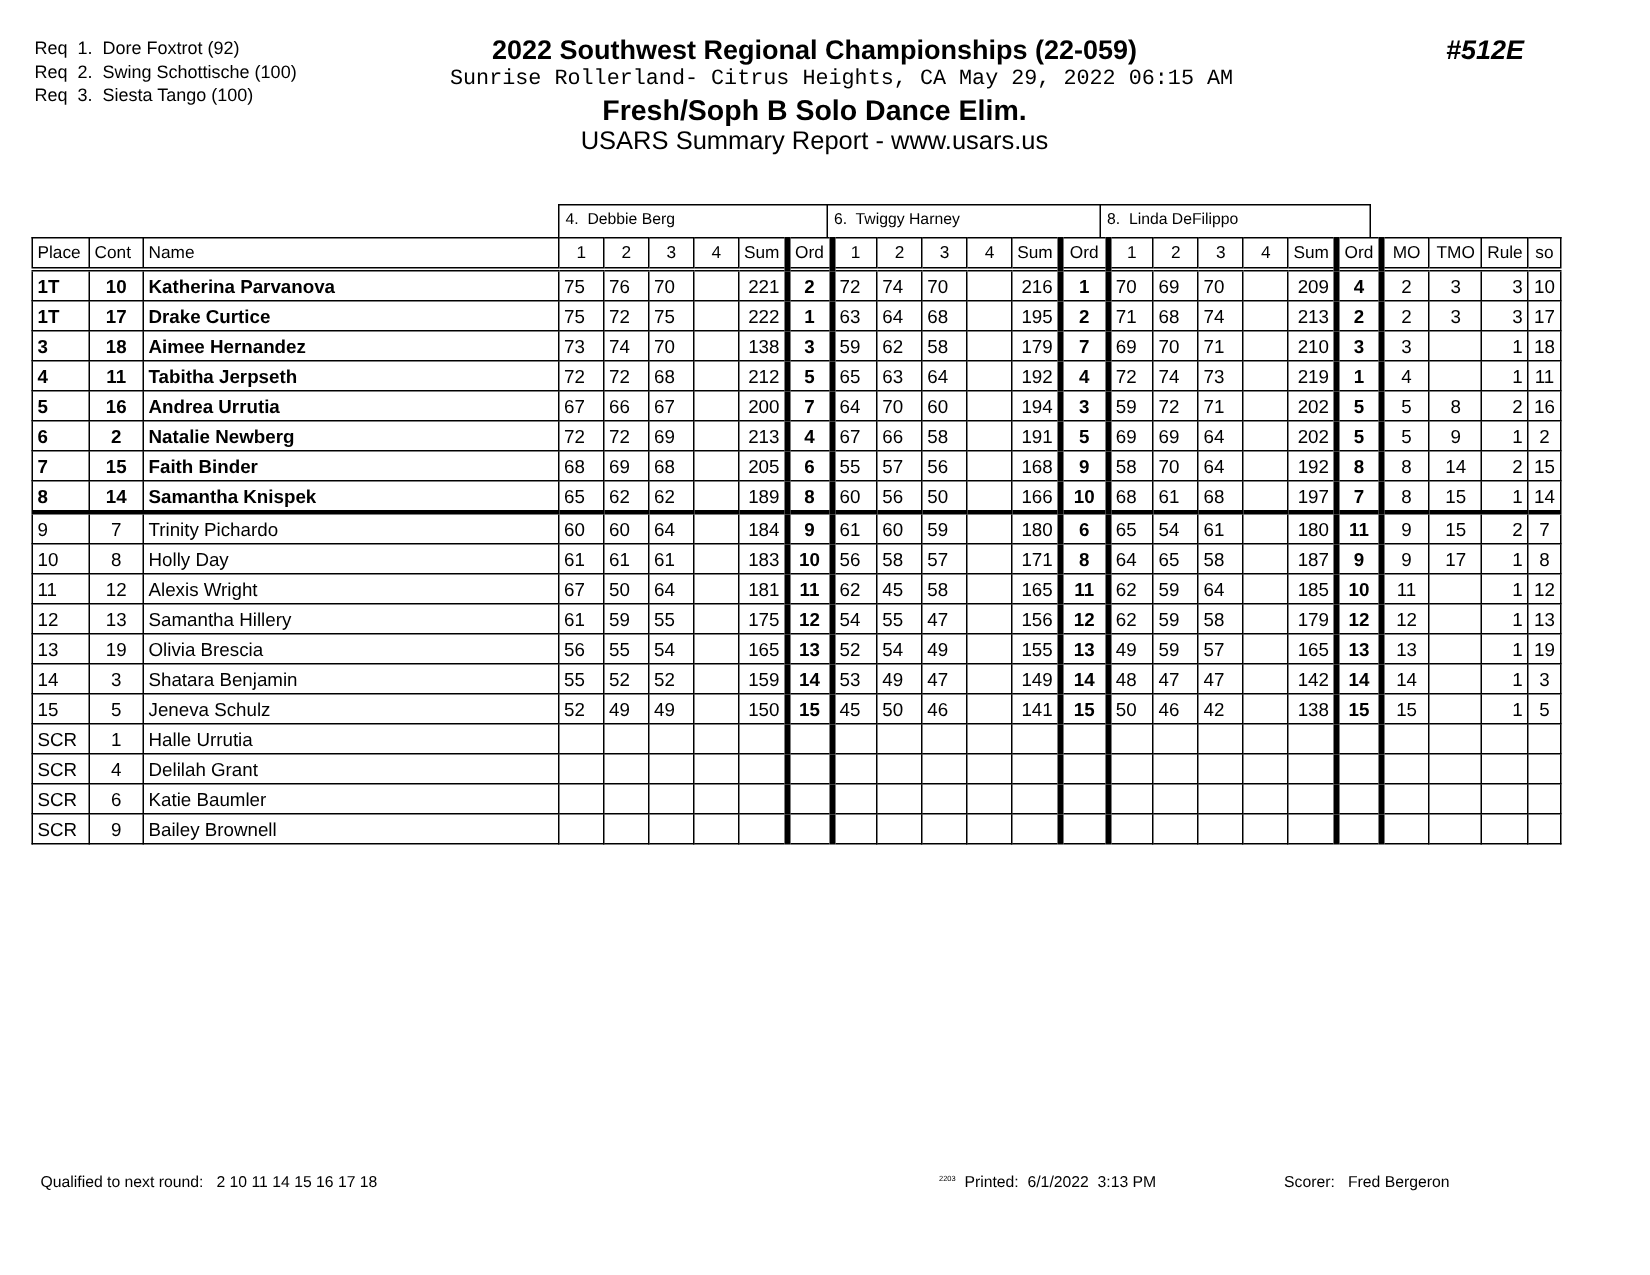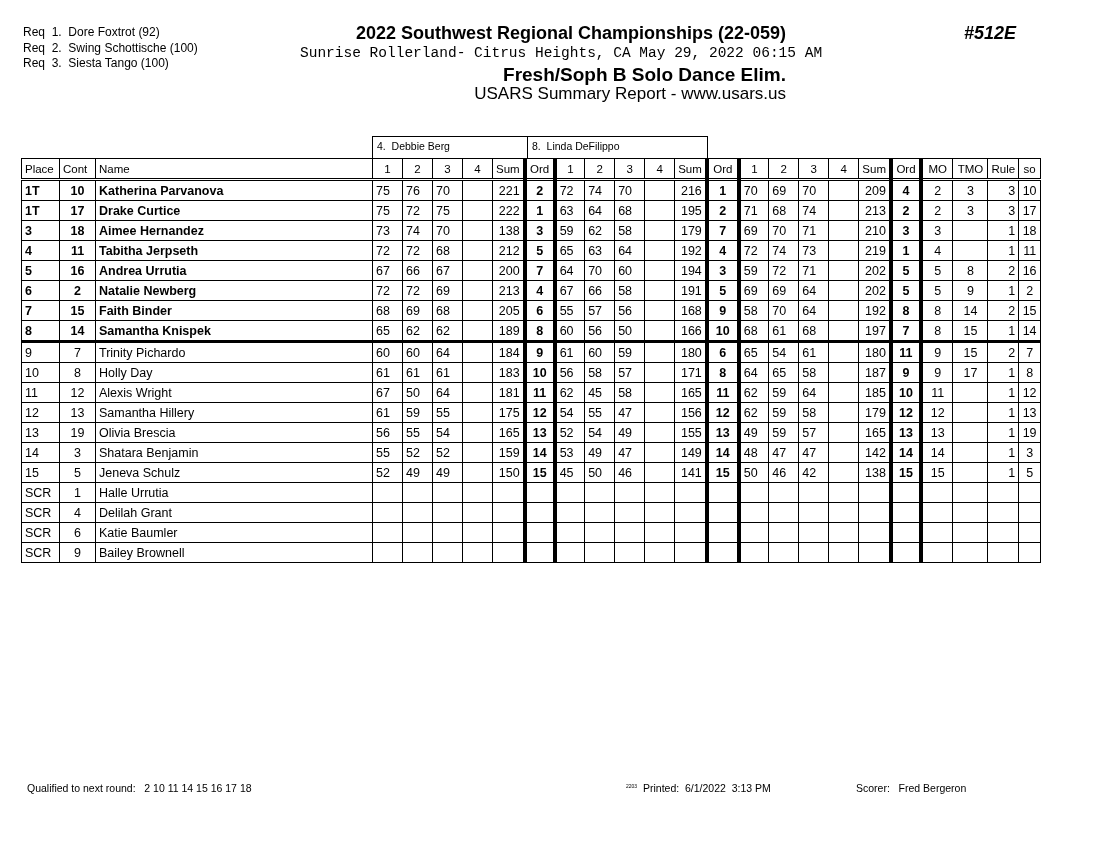--- a/index.html
+++ b/index.html
@@ -1,19 +1,19 @@
 <!DOCTYPE html>
 <html><head>
 <meta charset="utf-8">
 <style>
   html, body { margin: 0; padding: 0; background: #ffffff; }
   body { width: 1100px; height: 850px; position: relative; font-family: "Liberation Sans", sans-serif; color: #000; overflow: hidden; }
   .req { position: absolute; left: 23px; top: 25px; font-size: 12px; line-height: 15.5px; }
   .req div { white-space: pre; }
-  .hdr { position: absolute; left: 300px; width: 486px; text-align: right; white-space: nowrap; }
+  .hdr { position: absolute; left: 300px; width: 486px; text-align: center; white-space: nowrap; }
   .title { top: 23px; font-size: 18px; font-weight: bold; }
   .subtitle { top: 45px; font-size: 14.5px; font-family: Liberation Mono, monospace; }
   .event { top: 64px; font-size: 19px; font-weight: bold; }
   .report { top: 84px; font-size: 17px; }
   .evnum { position: absolute; left: 964px; top: 23px; font-size: 18px; font-weight: bold; font-style: italic; }
 
   .judges { position: absolute; top: 136px; left: 372px; height: 22px; display: flex; }
   .judge { border: 1px solid #000; border-bottom: none; font-size: 10.5px; padding: 3px 0 0 4px; box-sizing: border-box; height: 22px; white-space: pre; }
   .judge + .judge { border-left: none; }
 
@@ -39,21 +39,22 @@
   <div>Req  3.  Siesta Tango (100)</div>
 </div>
 
 <div class="hdr title">2022 Southwest Regional Championships (22-059)</div>
 <div class="hdr subtitle">Sunrise Rollerland- Citrus Heights, CA  May 29, 2022  06:15 AM</div>
 <div class="hdr event">Fresh/Soph B Solo Dance Elim.</div>
 <div class="hdr report">USARS Summary Report - www.usars.us</div>
 <div class="evnum">#512E</div>
 
 <div class="judges">
-  <div class="judge" style="width:156px">4.  Debbie Berg</div>
+  <div class="judge" style="width:180px">4.  Debbie Berg</div>
+  <div class="judge" style="width:182px">6.  Twiggy Harney</div>
   <div class="judge" style="width:180px">8.  Linda DeFilippo</div>
 </div>
 
 <table class="res">
   <colgroup>
     <col style="width:38px">
       <col style="width:36px">
       <col style="width:277px">
     <col style="width:30px">
       <col style="width:30px">

